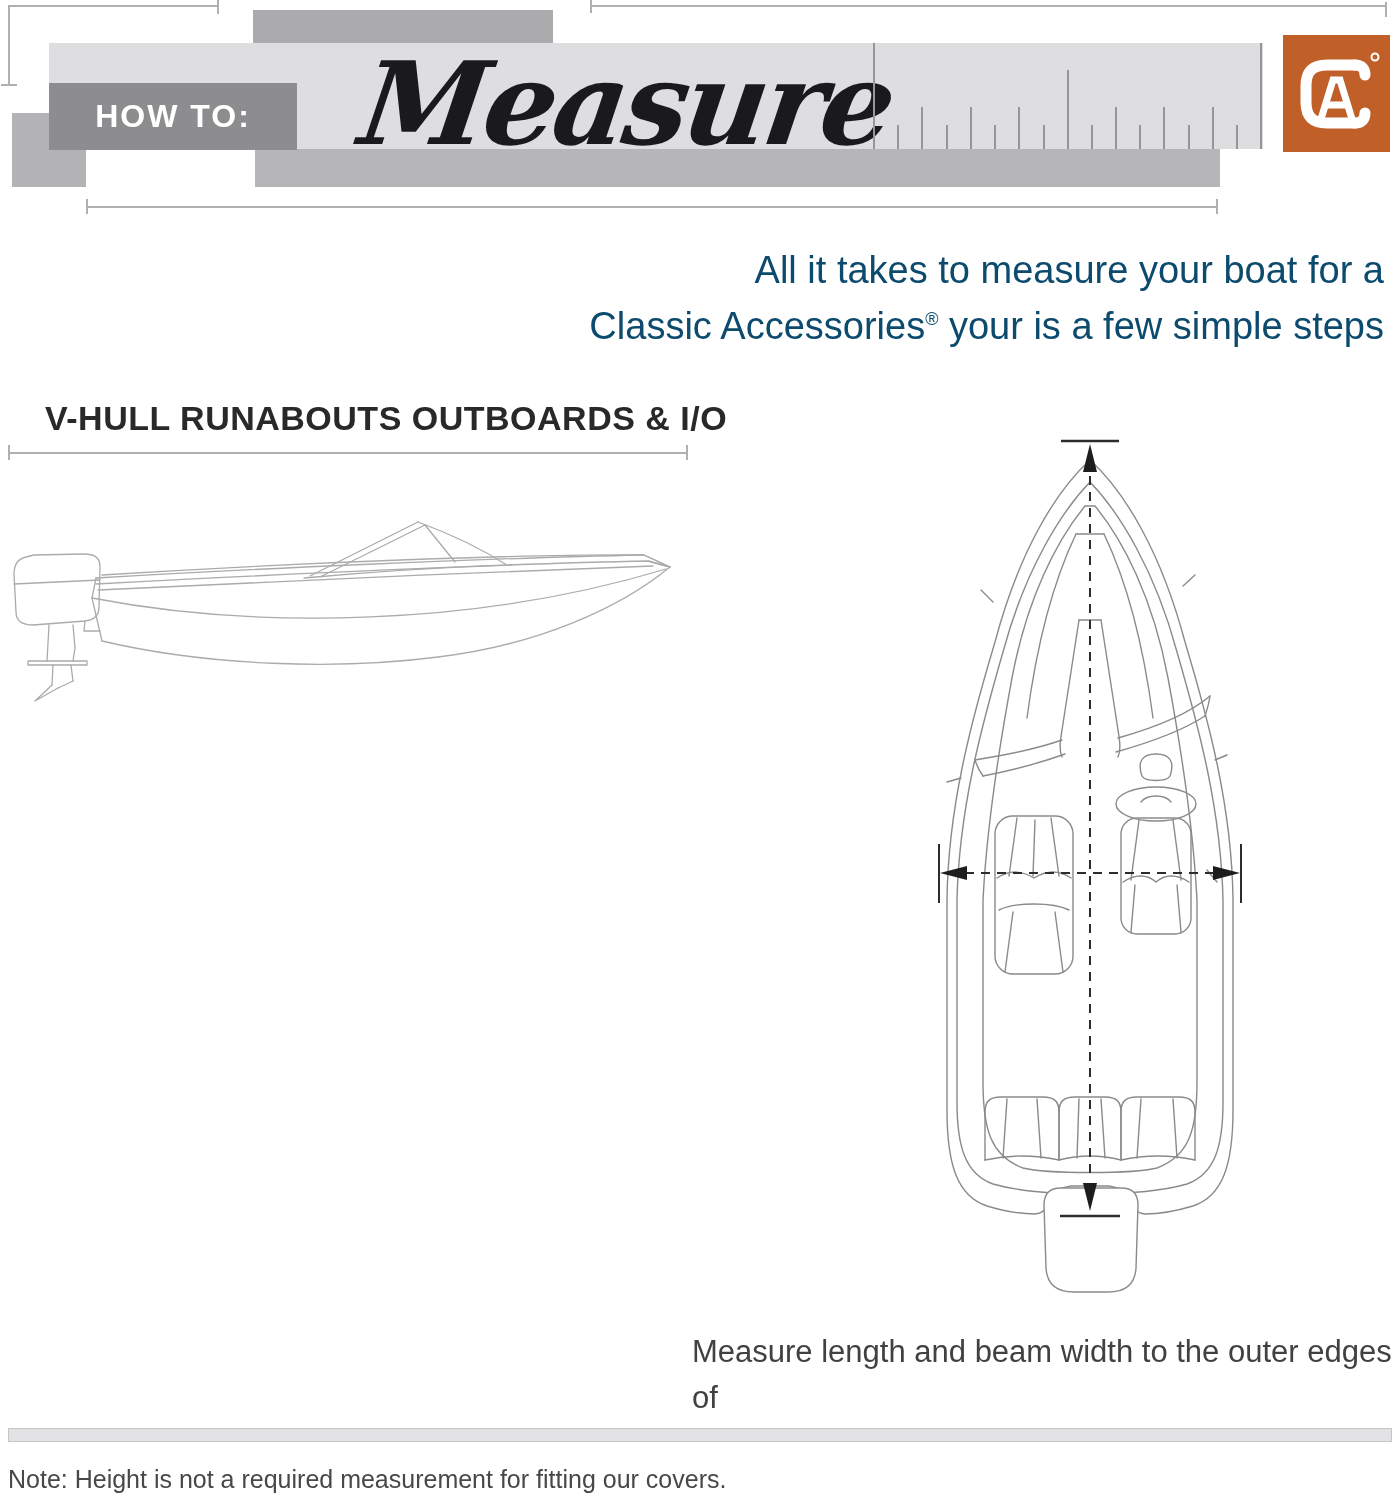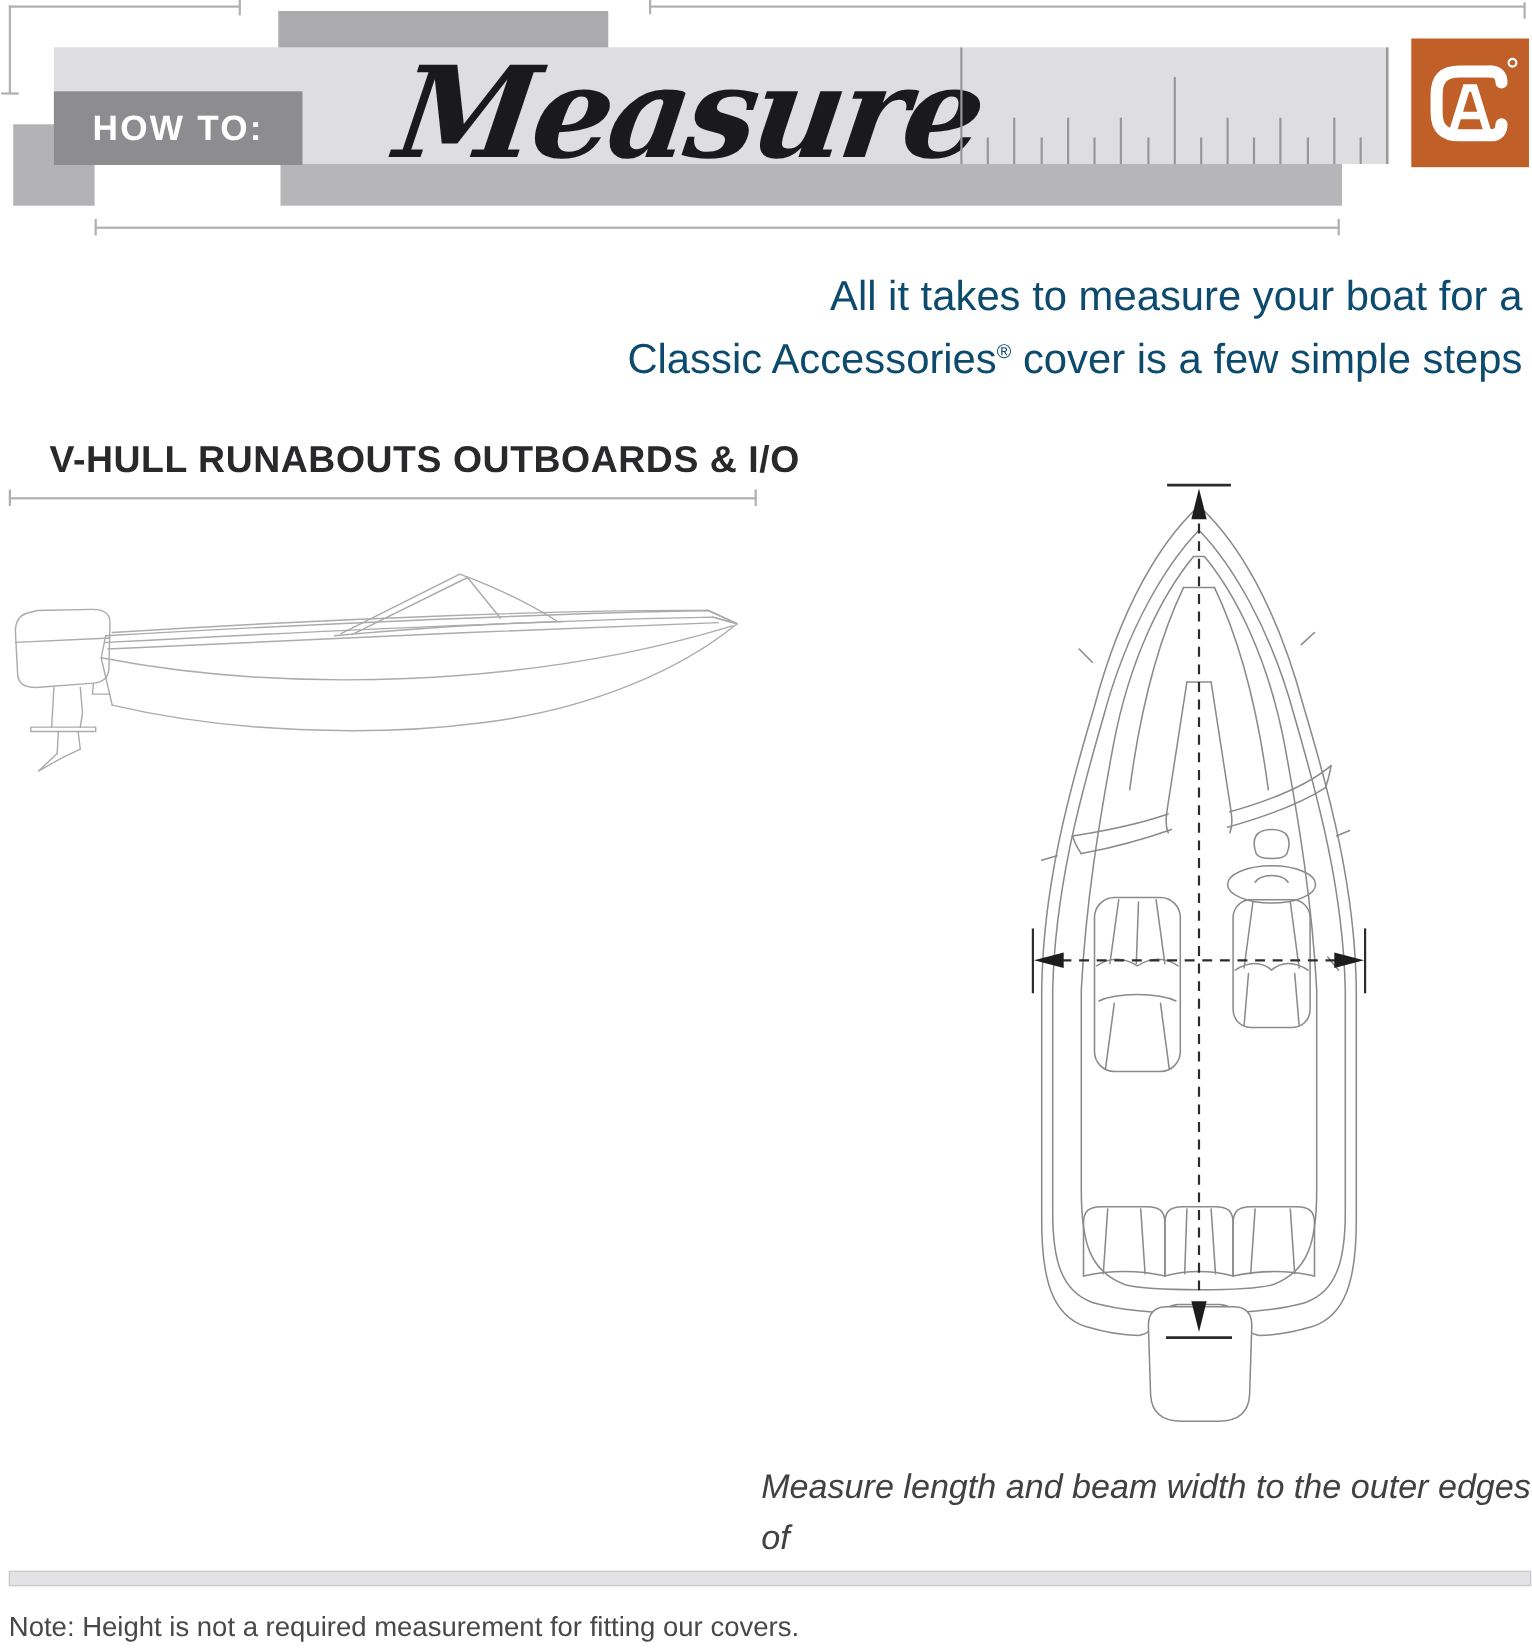--- a/index.html
+++ b/index.html
@@ -8,21 +8,21 @@
     font-family:"Liberation Sans",sans-serif;overflow:hidden;
   }
   .abs{position:absolute;}
   
   .block{position:absolute;}
   .top-mid-rect{left:253px;top:10px;width:300px;height:34px;background:#ABABAD;}
   .light-band{left:49px;top:43px;width:1214px;height:106px;background:#DEDEE0;}
   .medium-band{left:255px;top:149px;width:965px;height:38px;background:#B6B6B8;}
   .left-square{left:12px;top:113px;width:74px;height:74px;background:#B3B3B5;}
   .kicker-box{
-    left:49px;top:83px;width:226px;height:67px;background:#8D8D8F;
+    left:49px;top:83px;width:248px;height:67px;background:#8D8D8F;
     display:flex;align-items:center;justify-content:center;
   }
   .kicker-box span{
     color:#FFFFFF;font-weight:bold;font-size:32px;letter-spacing:2px;
   }
   .script-title{
     left:362px;top:46px;font-family:"DejaVu Serif",serif;font-style:italic;
     font-weight:bold;font-size:115px;color:#1A1A1C;letter-spacing:-4px;
     transform:skewX(-8deg);line-height:1;white-space:nowrap;
   }
@@ -34,21 +34,21 @@
     left:360px;top:246px;width:1024px;text-align:right;
     font-size:38px;line-height:49px;color:#0c4a6e;font-weight:300;
   }
   .intro sup{font-size:18px;}
   .section-heading{
     left:45px;top:399px;font-size:34px;font-weight:bold;color:#29292B;
     letter-spacing:0.5px;white-space:nowrap;
   }
   .caption{
     left:692px;top:1329px;width:700px;font-size:31px;line-height:46px;
-    color:#414143;font-weight:300;font-style:italic;
+    color:#414143;font-weight:300;
   }
   .footer-bar{
     left:8px;top:1428px;width:1384px;height:14px;background:#E3E3E5;
     border:1px solid #C6C6C8;box-sizing:border-box;
   }
   .footer-note{left:8px;top:1465px;font-size:25px;color:#48484A;text-align:center;}
   svg{display:block;}
 </style>
 </head>
 <body>
@@ -109,21 +109,21 @@
       </g>
     </svg>
   </div>
 
   <div class="mline" style="left:86px;top:206px;width:1132px;height:2px;"></div>
   <div class="mline" style="left:86px;top:199px;width:2px;height:15px;"></div>
   <div class="mline" style="left:1216px;top:199px;width:2px;height:15px;"></div>
 
   <div class="abs intro">
     <div>All it takes to measure your boat for a</div>
-    <div><span>Classic Accessories</span><sup>®</sup><span> cover is a few simple steps</span></div>
+    <div><span>Classic Accessories</span><sup>®</sup><span> your is a few simple steps</span></div>
   </div>
 
   <div class="abs section-heading">V-HULL RUNABOUTS OUTBOARDS &amp; I/O</div>
   <div class="mline" style="left:8px;top:452px;width:680px;height:2px;"></div>
   <div class="mline" style="left:8px;top:445px;width:2px;height:15px;"></div>
   <div class="mline" style="left:686px;top:445px;width:2px;height:15px;"></div>
 
   <svg class="abs" style="left:8px;top:498px;" width="676" height="205" viewBox="0 0 676 205">
     <g fill="none" stroke="#ABABAD" stroke-width="1.3" stroke-linejoin="round" stroke-linecap="round">
 

